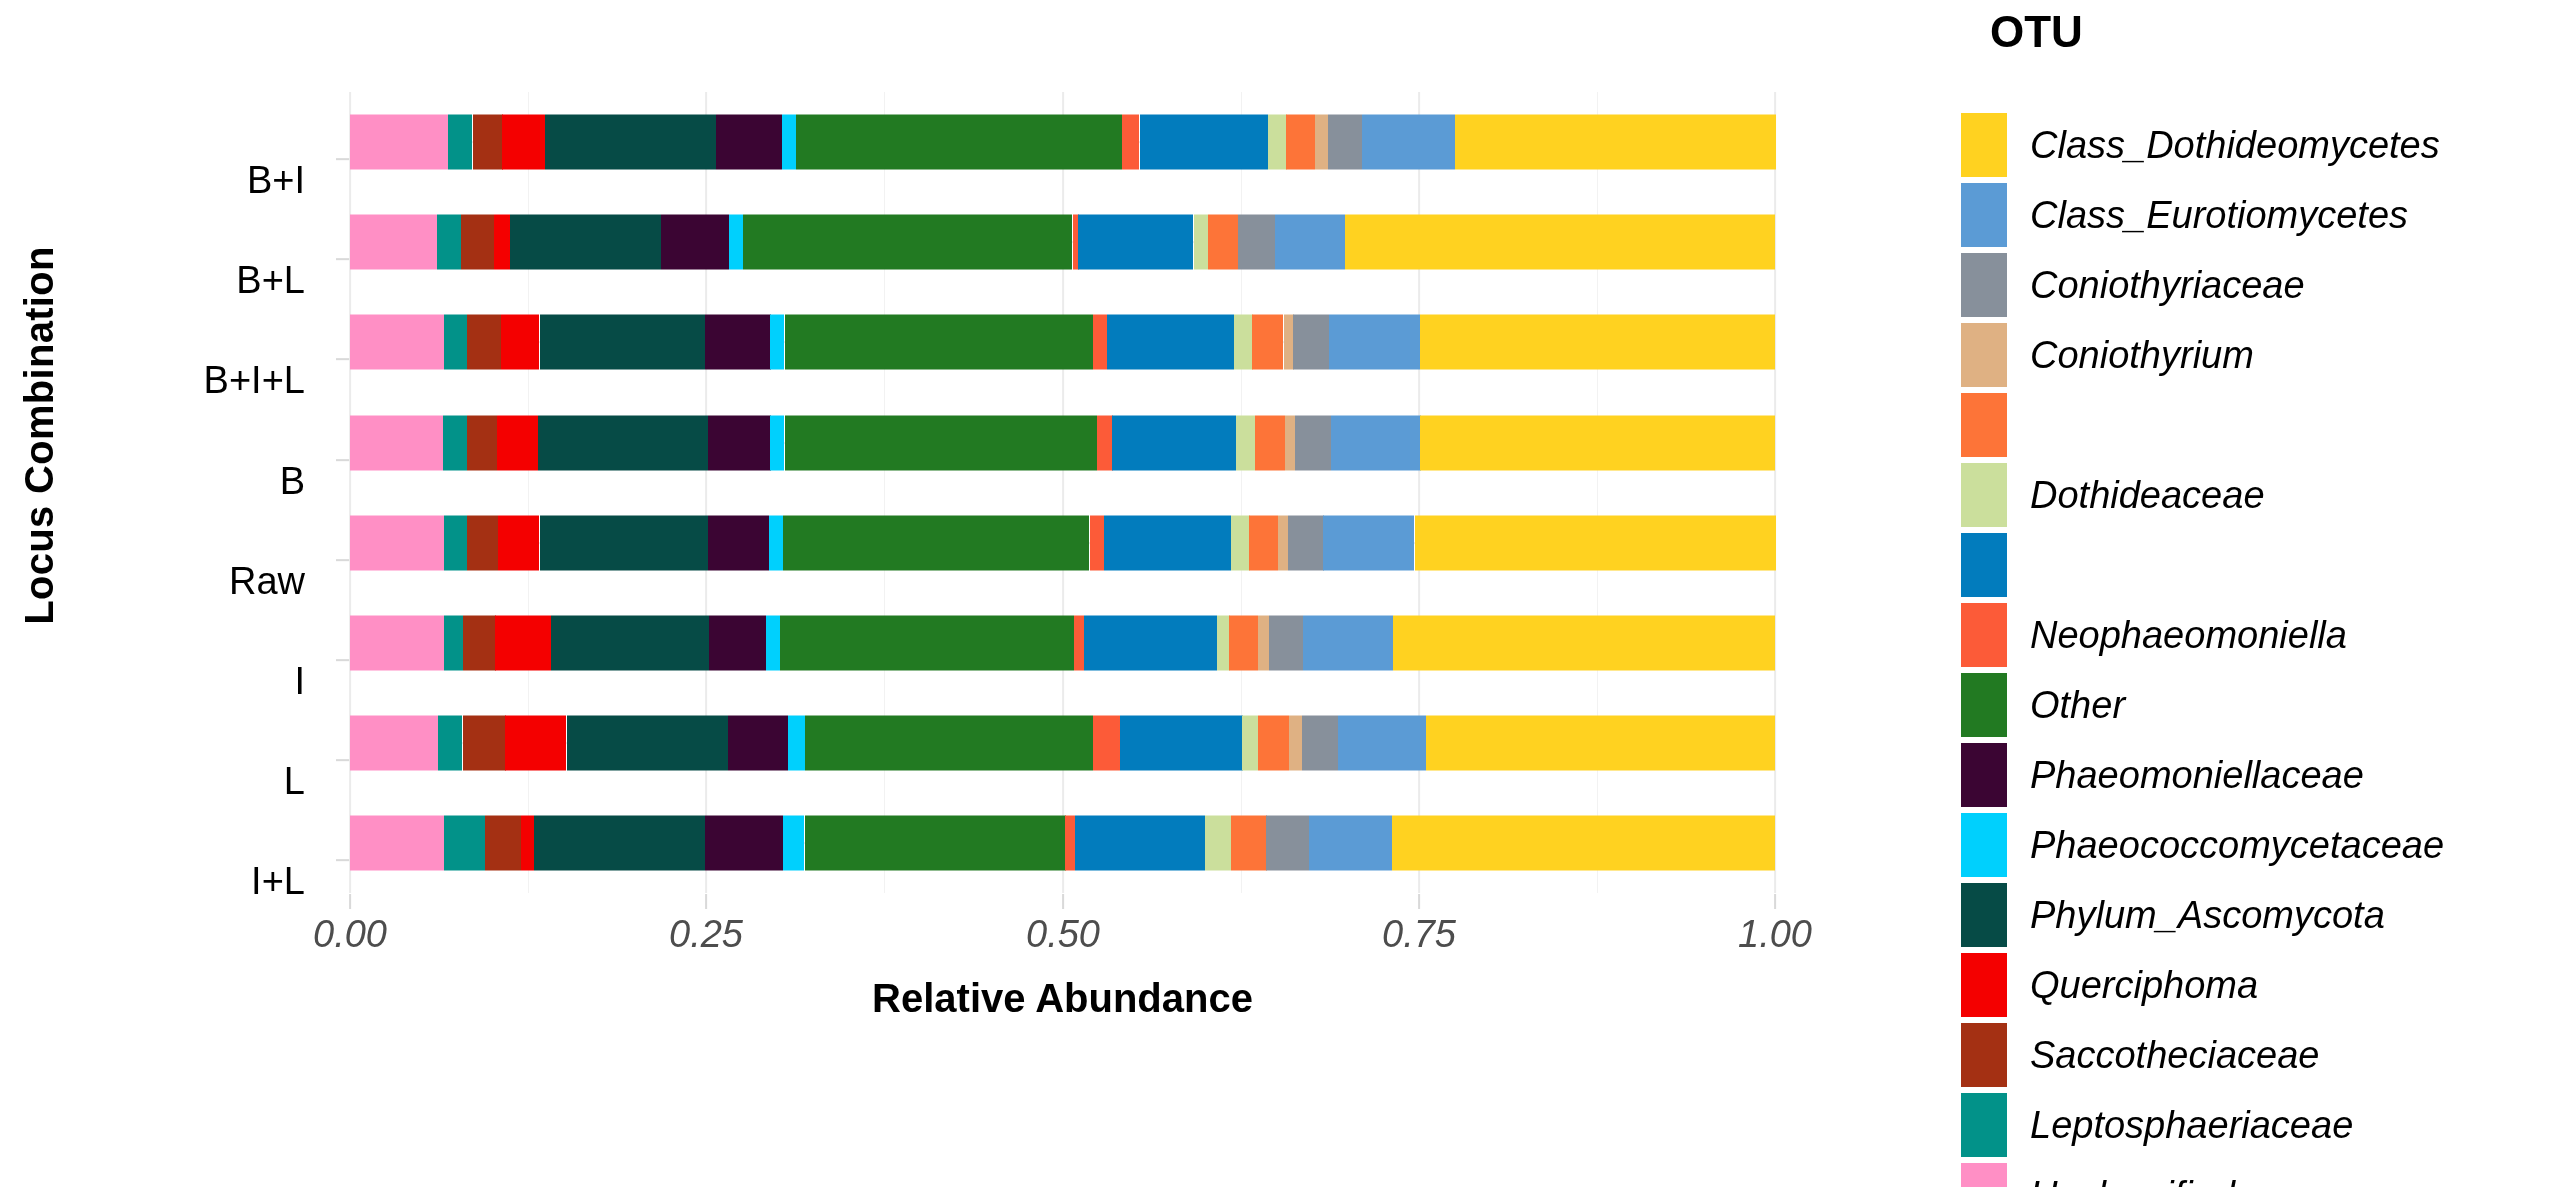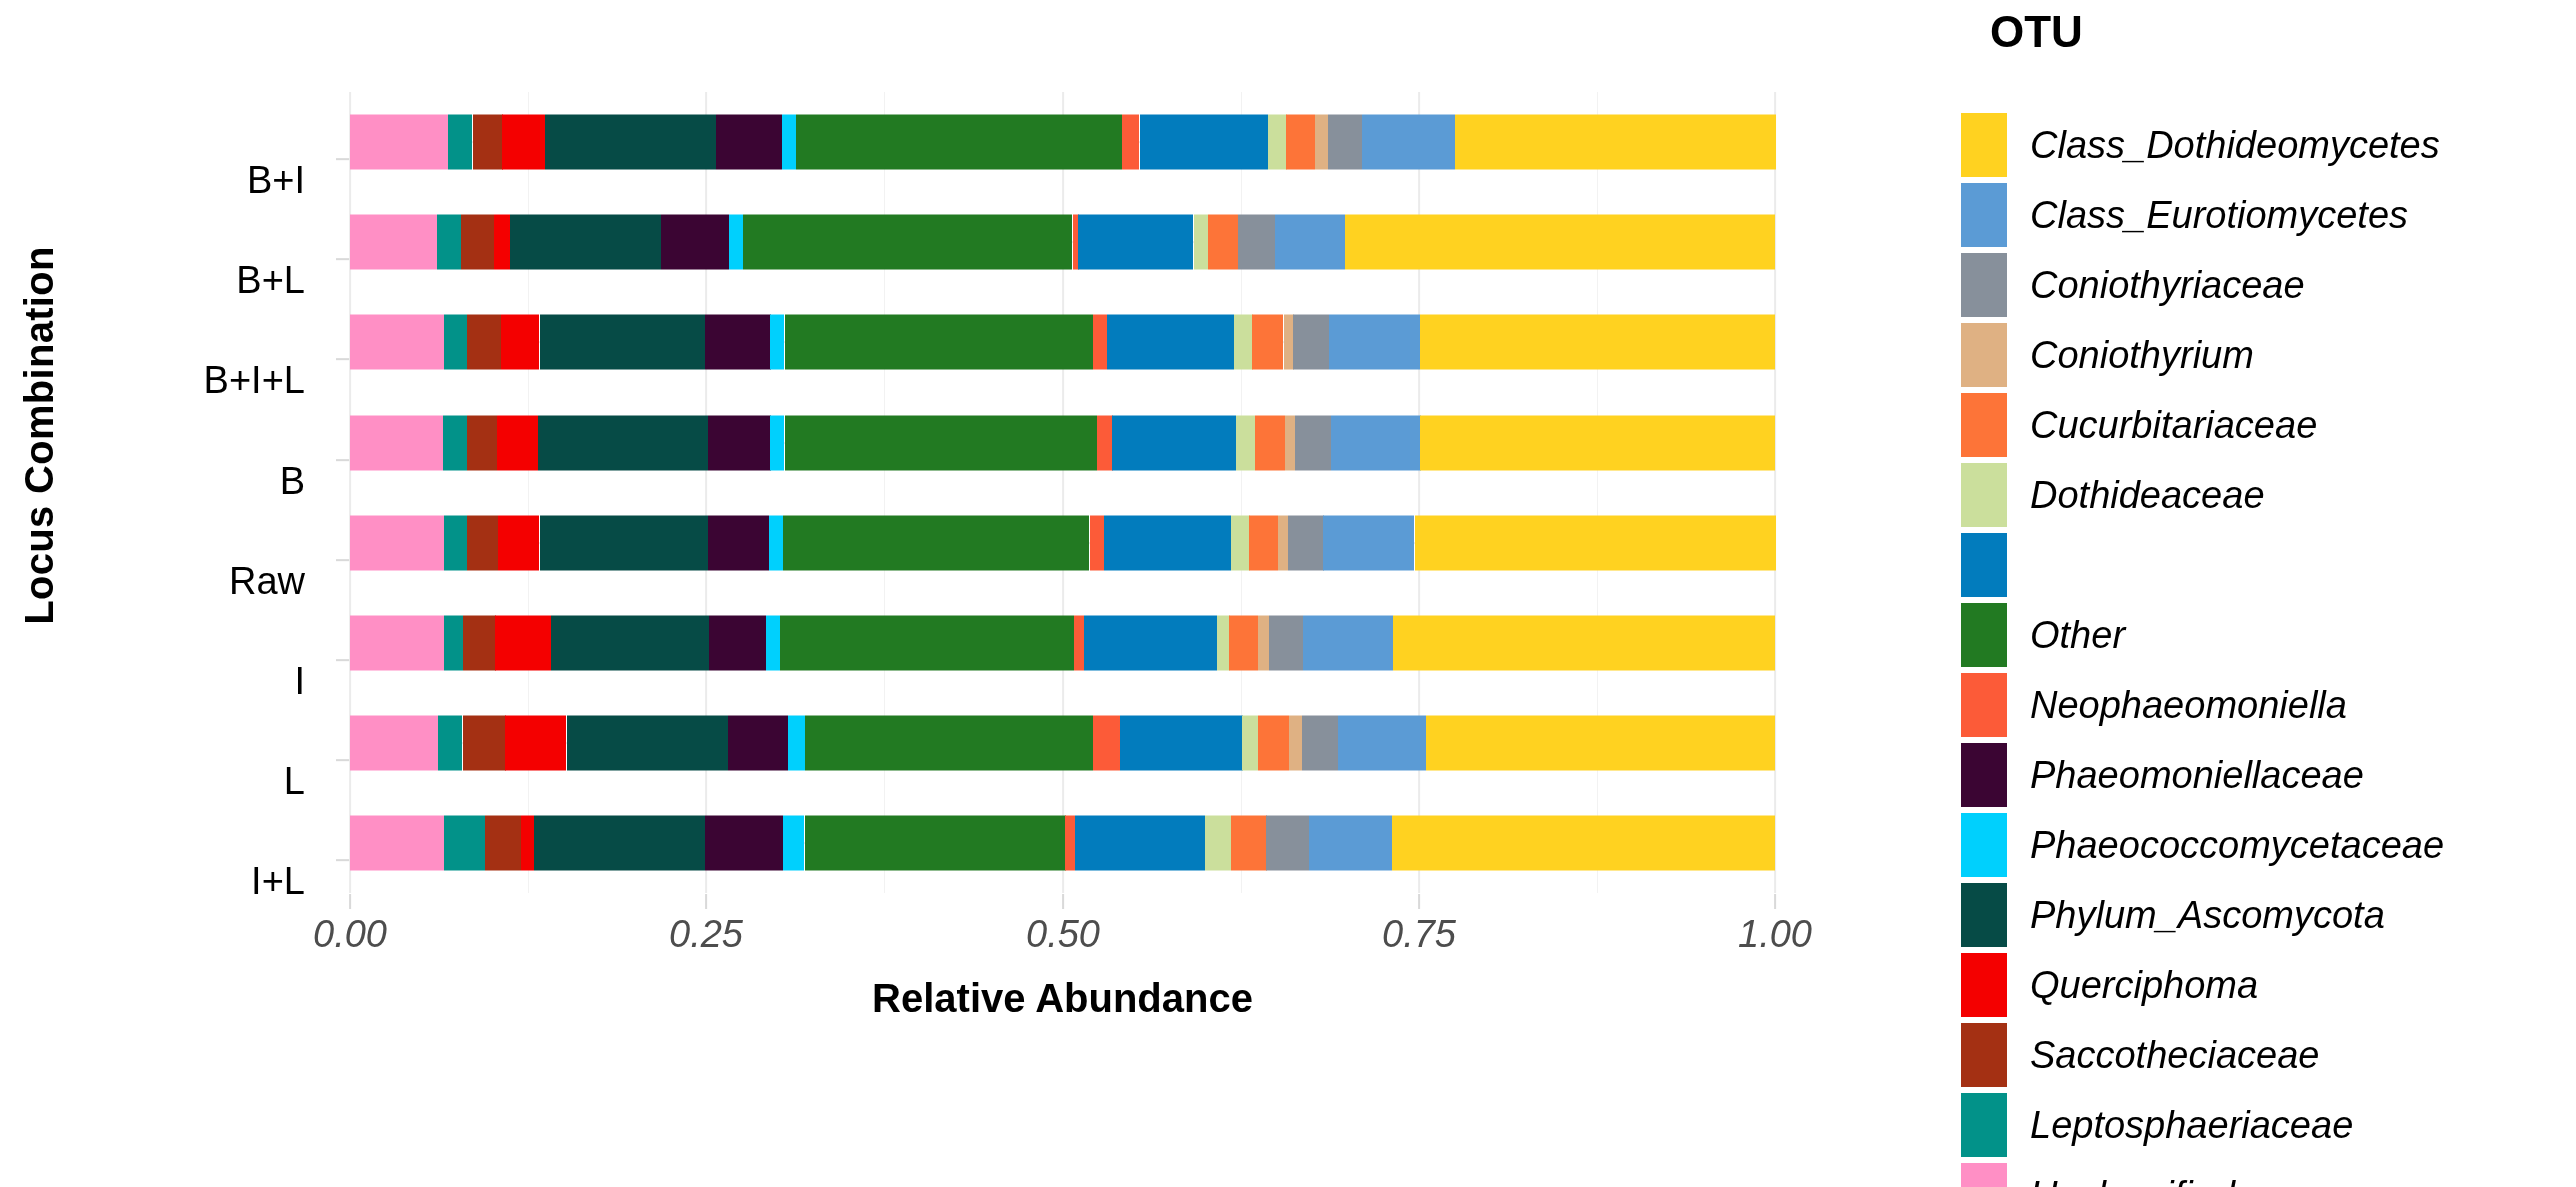--- a/index.html
+++ b/index.html
@@ -413,38 +413,37 @@
         <div class="legend-item">
           <div class="legend-swatch" style="background: rgb(135, 144, 155);"></div>
           <div class="legend-label">Coniothyriaceae</div>
         </div>
         <div class="legend-item">
           <div class="legend-swatch" style="background: rgb(223, 177, 131);"></div>
           <div class="legend-label">Coniothyrium</div>
         </div>
         <div class="legend-item">
           <div class="legend-swatch" style="background: rgb(253, 116, 56);"></div>
-          <div class="legend-label">Cucurbitariaceae</div>
         </div>
         <div class="legend-item">
           <div class="legend-swatch" style="background: rgb(203, 223, 156);"></div>
           <div class="legend-label">Dothideaceae</div>
         </div>
         <div class="legend-item">
           <div class="legend-swatch" style="background: rgb(2, 124, 189);"></div>
         </div>
         <div class="legend-item">
+          <div class="legend-swatch" style="background: rgb(252, 91, 56);"></div>
+          <div class="legend-label">Neophaeomoniella</div>
+        </div>
+        <div class="legend-item">
           <div class="legend-swatch" style="background: rgb(34, 122, 34);"></div>
           <div class="legend-label">Other</div>
         </div>
         <div class="legend-item">
-          <div class="legend-swatch" style="background: rgb(252, 91, 56);"></div>
-          <div class="legend-label">Neophaeomoniella</div>
-        </div>
-        <div class="legend-item">
           <div class="legend-swatch" style="background: rgb(59, 5, 51);"></div>
           <div class="legend-label">Phaeomoniellaceae</div>
         </div>
         <div class="legend-item">
           <div class="legend-swatch" style="background: rgb(0, 208, 253);"></div>
           <div class="legend-label">Phaeococcomycetaceae</div>
         </div>
         <div class="legend-item">
           <div class="legend-swatch" style="background: rgb(6, 75, 70);"></div>
           <div class="legend-label">Phylum_Ascomycota</div>

